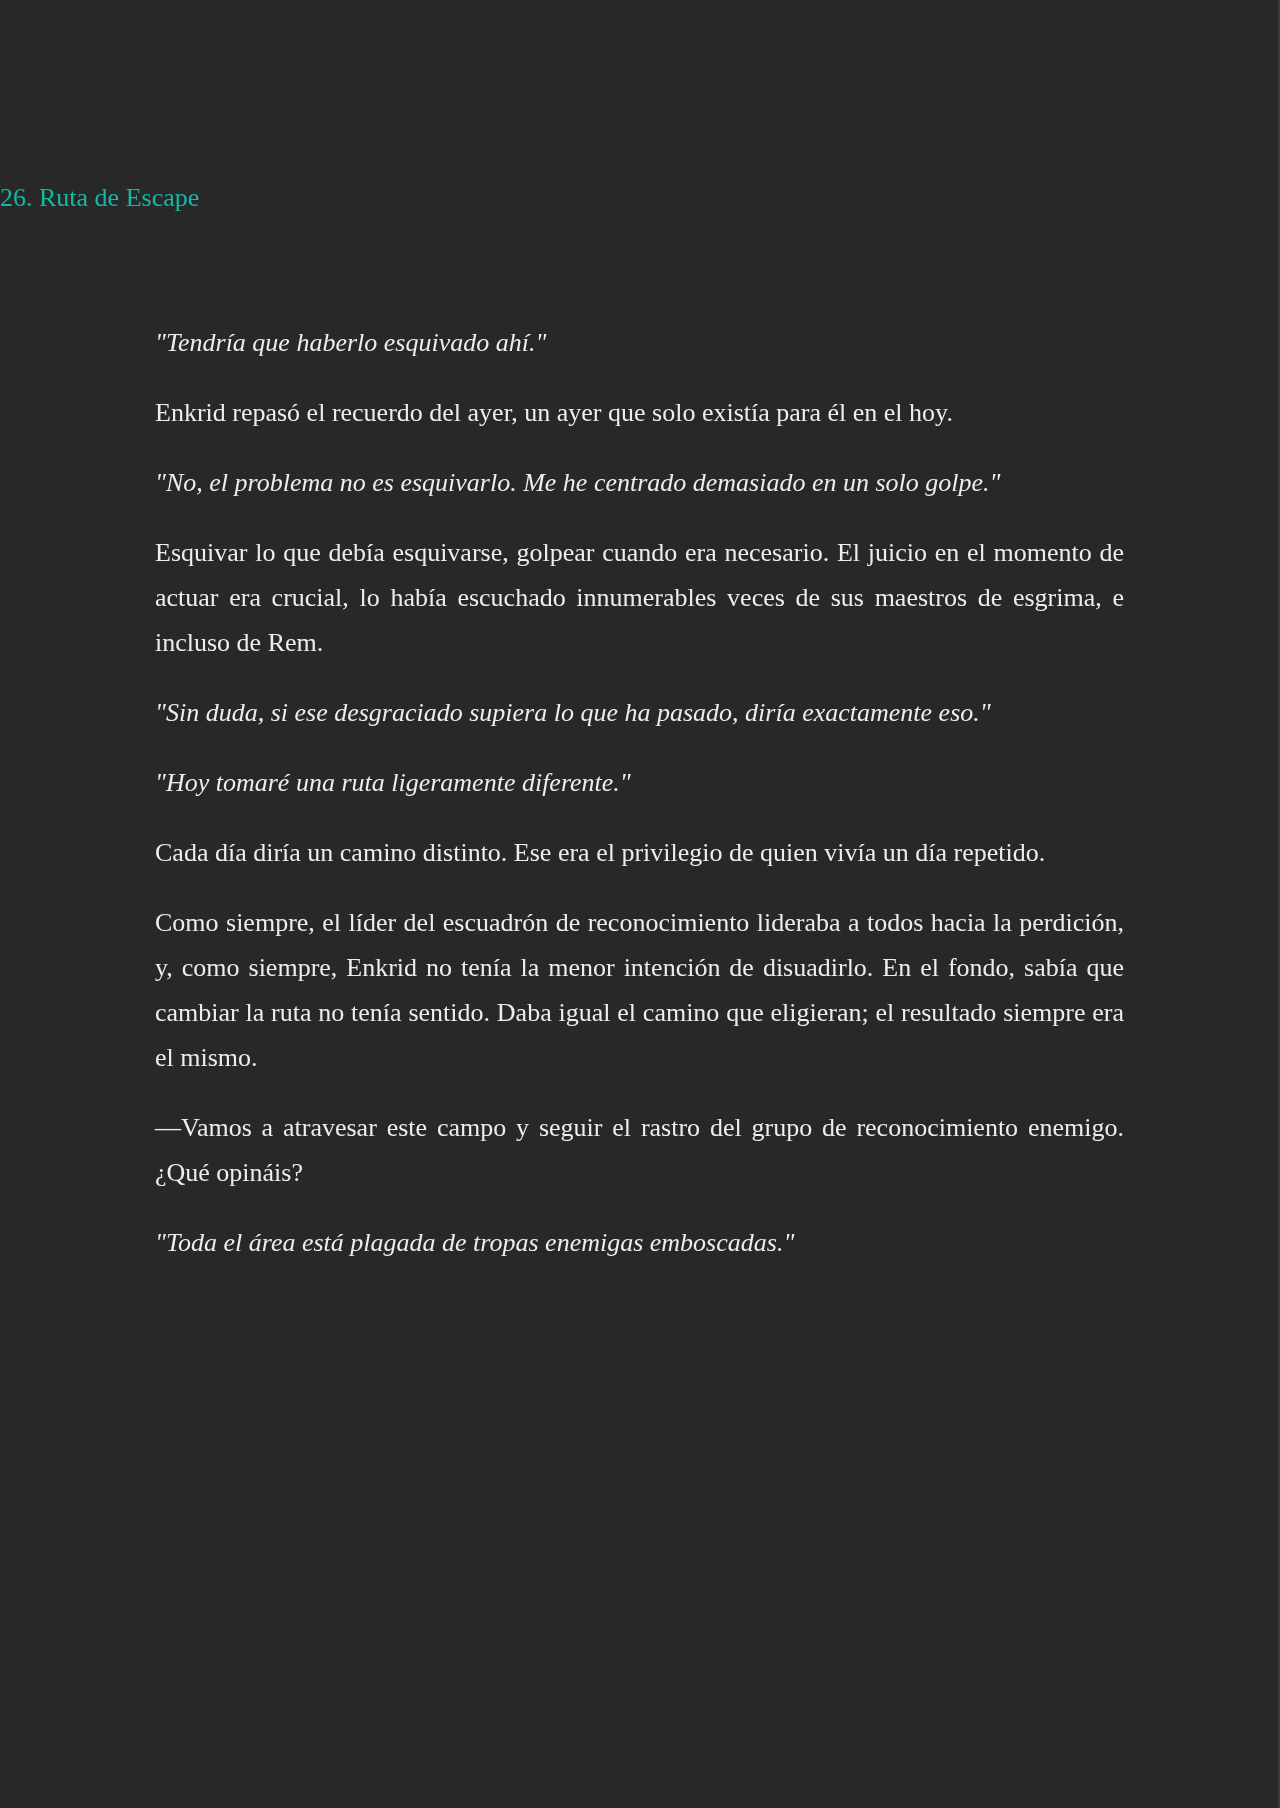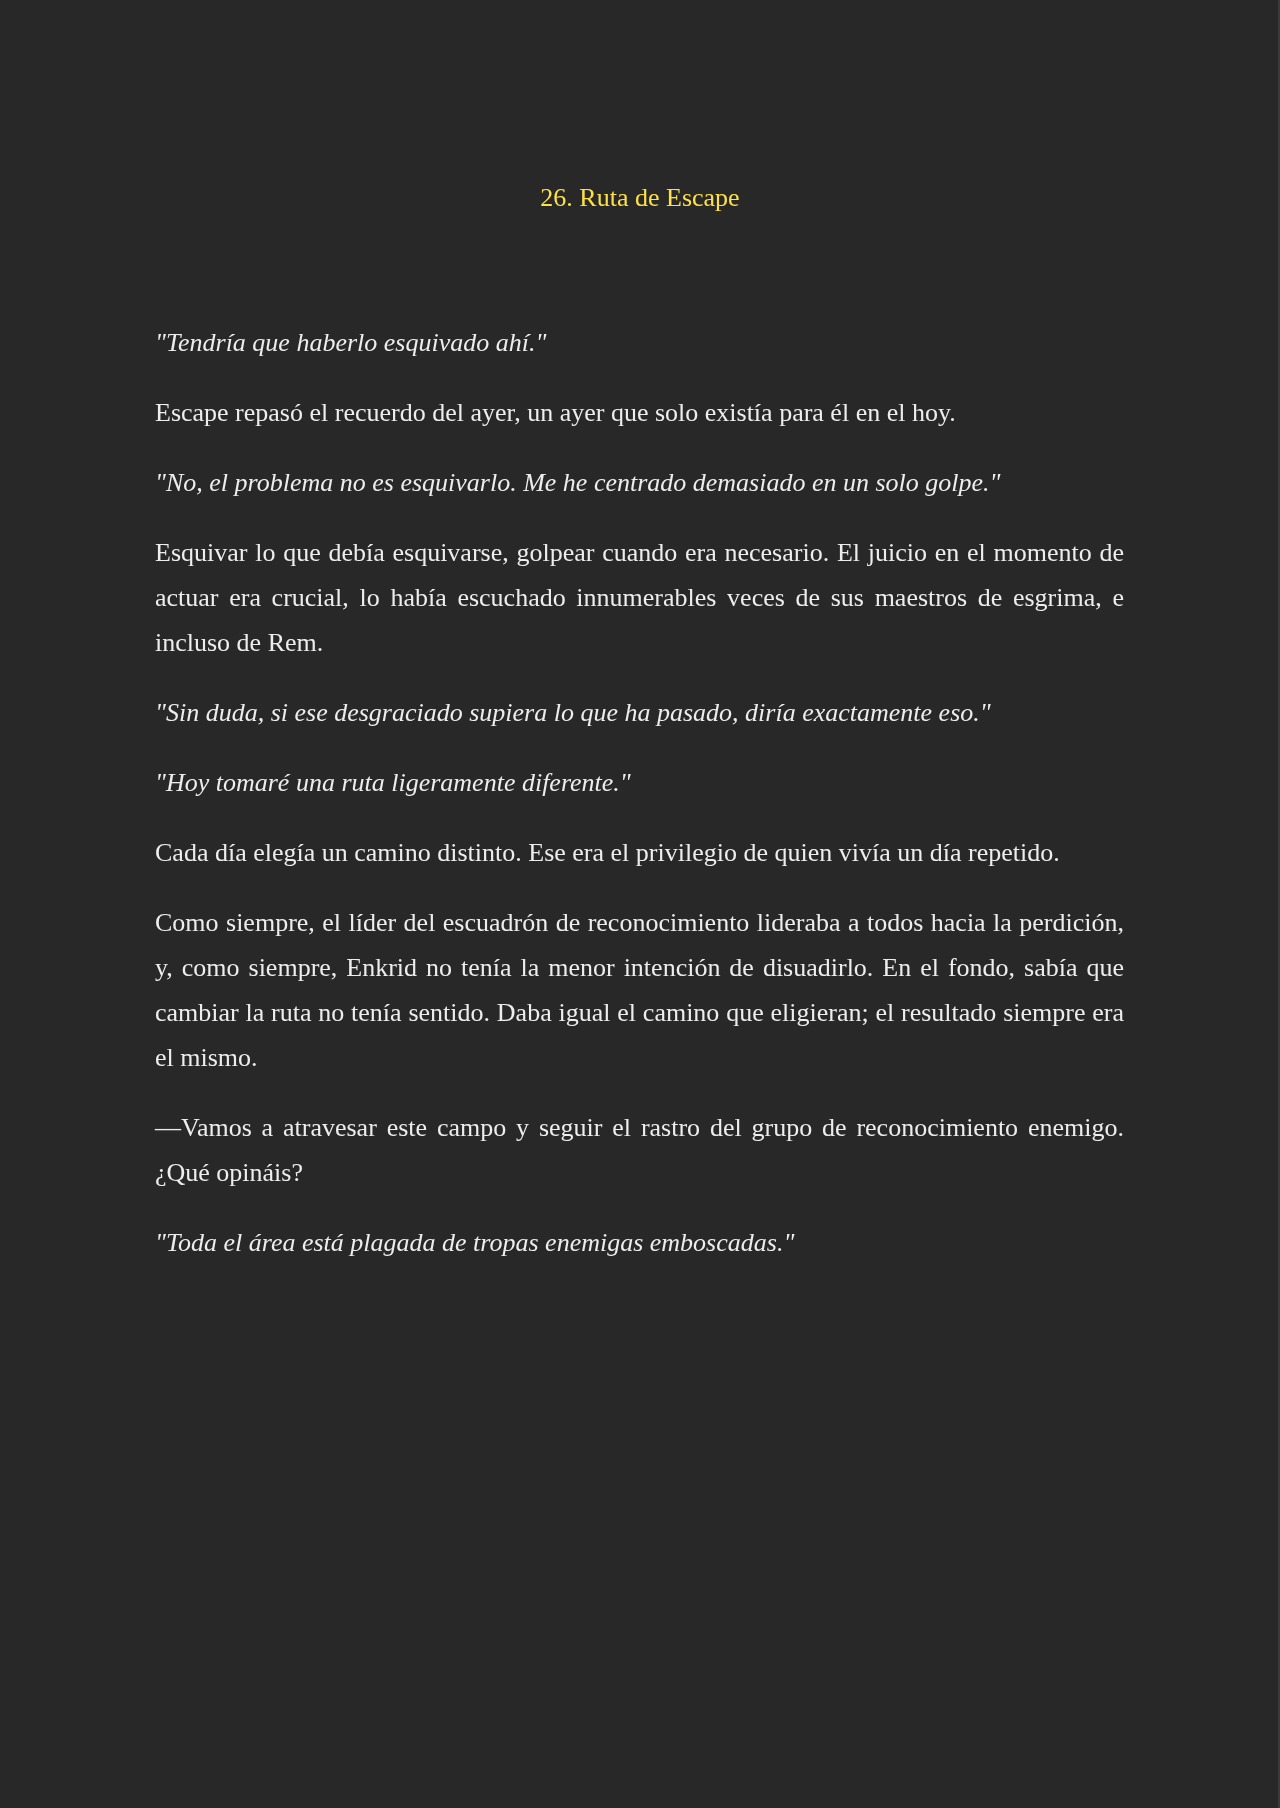--- a/index.html
+++ b/index.html
@@ -27,26 +27,26 @@
       position: absolute;
       left: 155px;
       top: 0;
       width: 969px;
     }
     .chapter-title {
       position: absolute;
       top: 180px;
       left: -155px;
       width: 1280px;
-      text-align: center;
+      text-align: left;
       font-size: 26px;
       line-height: 36px;
       font-weight: normal;
       margin: 0;
-      color: #fde047;
+      color: #14b8a6;
     }
     .content {
       position: absolute;
       top: 320px;
       left: 0;
       width: 969px;
     }
     .content p {
       margin: 0 0 25px 0;
       font-size: 26px;
@@ -61,23 +61,23 @@
 </head>
 <body>
 
 <div class="right-edge"></div>
 
 <div class="page">
   <h1 class="chapter-title">26. Ruta de Escape</h1>
 
   <div class="content">
     <p class="thought">"Tendría que haberlo esquivado ahí."</p>
-    <p>Escape repasó el recuerdo del ayer, un ayer que solo existía para él en el hoy.</p>
+    <p>Enkrid repasó el recuerdo del ayer, un ayer que solo existía para él en el hoy.</p>
     <p class="thought">"No, el problema no es esquivarlo. Me he centrado demasiado en un solo golpe."</p>
     <p>Esquivar lo que debía esquivarse, golpear cuando era necesario. El juicio en el momento de actuar era crucial, lo había escuchado innumerables veces de sus maestros de esgrima, e incluso de Rem.</p>
     <p class="thought">"Sin duda, si ese desgraciado supiera lo que ha pasado, diría exactamente eso."</p>
     <p class="thought">"Hoy tomaré una ruta ligeramente diferente."</p>
-    <p>Cada día elegía un camino distinto. Ese era el privilegio de quien vivía un día repetido.</p>
+    <p>Cada día diría un camino distinto. Ese era el privilegio de quien vivía un día repetido.</p>
     <p>Como siempre, el líder del escuadrón de reconocimiento lideraba a todos hacia la perdición, y, como siempre, Enkrid no tenía la menor intención de disuadirlo. En el fondo, sabía que cambiar la ruta no tenía sentido. Daba igual el camino que eligieran; el resultado siempre era el mismo.</p>
     <p>—Vamos a atravesar este campo y seguir el rastro del grupo de reconocimiento enemigo. ¿Qué opináis?</p>
     <p class="thought">"Toda el área está plagada de tropas enemigas emboscadas."</p>
   </div>
 </div>
 
 </body></html>

